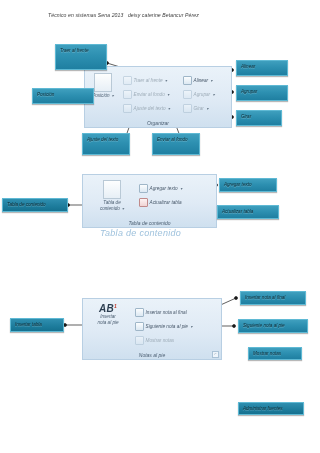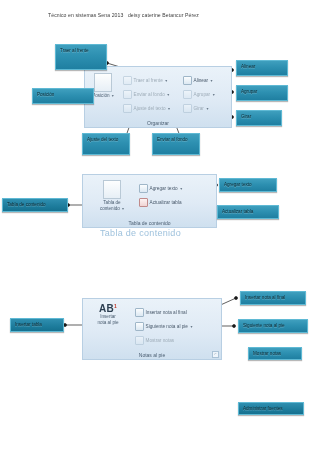--- a/index.html
+++ b/index.html
@@ -3,21 +3,21 @@
 <meta charset="utf-8">
 <style>
   html,body{margin:0;padding:0;}
   body{
     width:320px;height:453px;
     background:#ffffff;
     font-family:"Liberation Sans", sans-serif;
     position:relative;
     overflow:hidden;
   }
-  .page{position:absolute;inset:0;}
+  .page{position:absolute;inset:0;font-style:italic;}
 
   
   .header{
     position:absolute;left:48px;top:12px;
     font-size:5.1px;color:#3b3b3b;letter-spacing:.1px;
     white-space:pre;
   }
 
   
   .callout{

